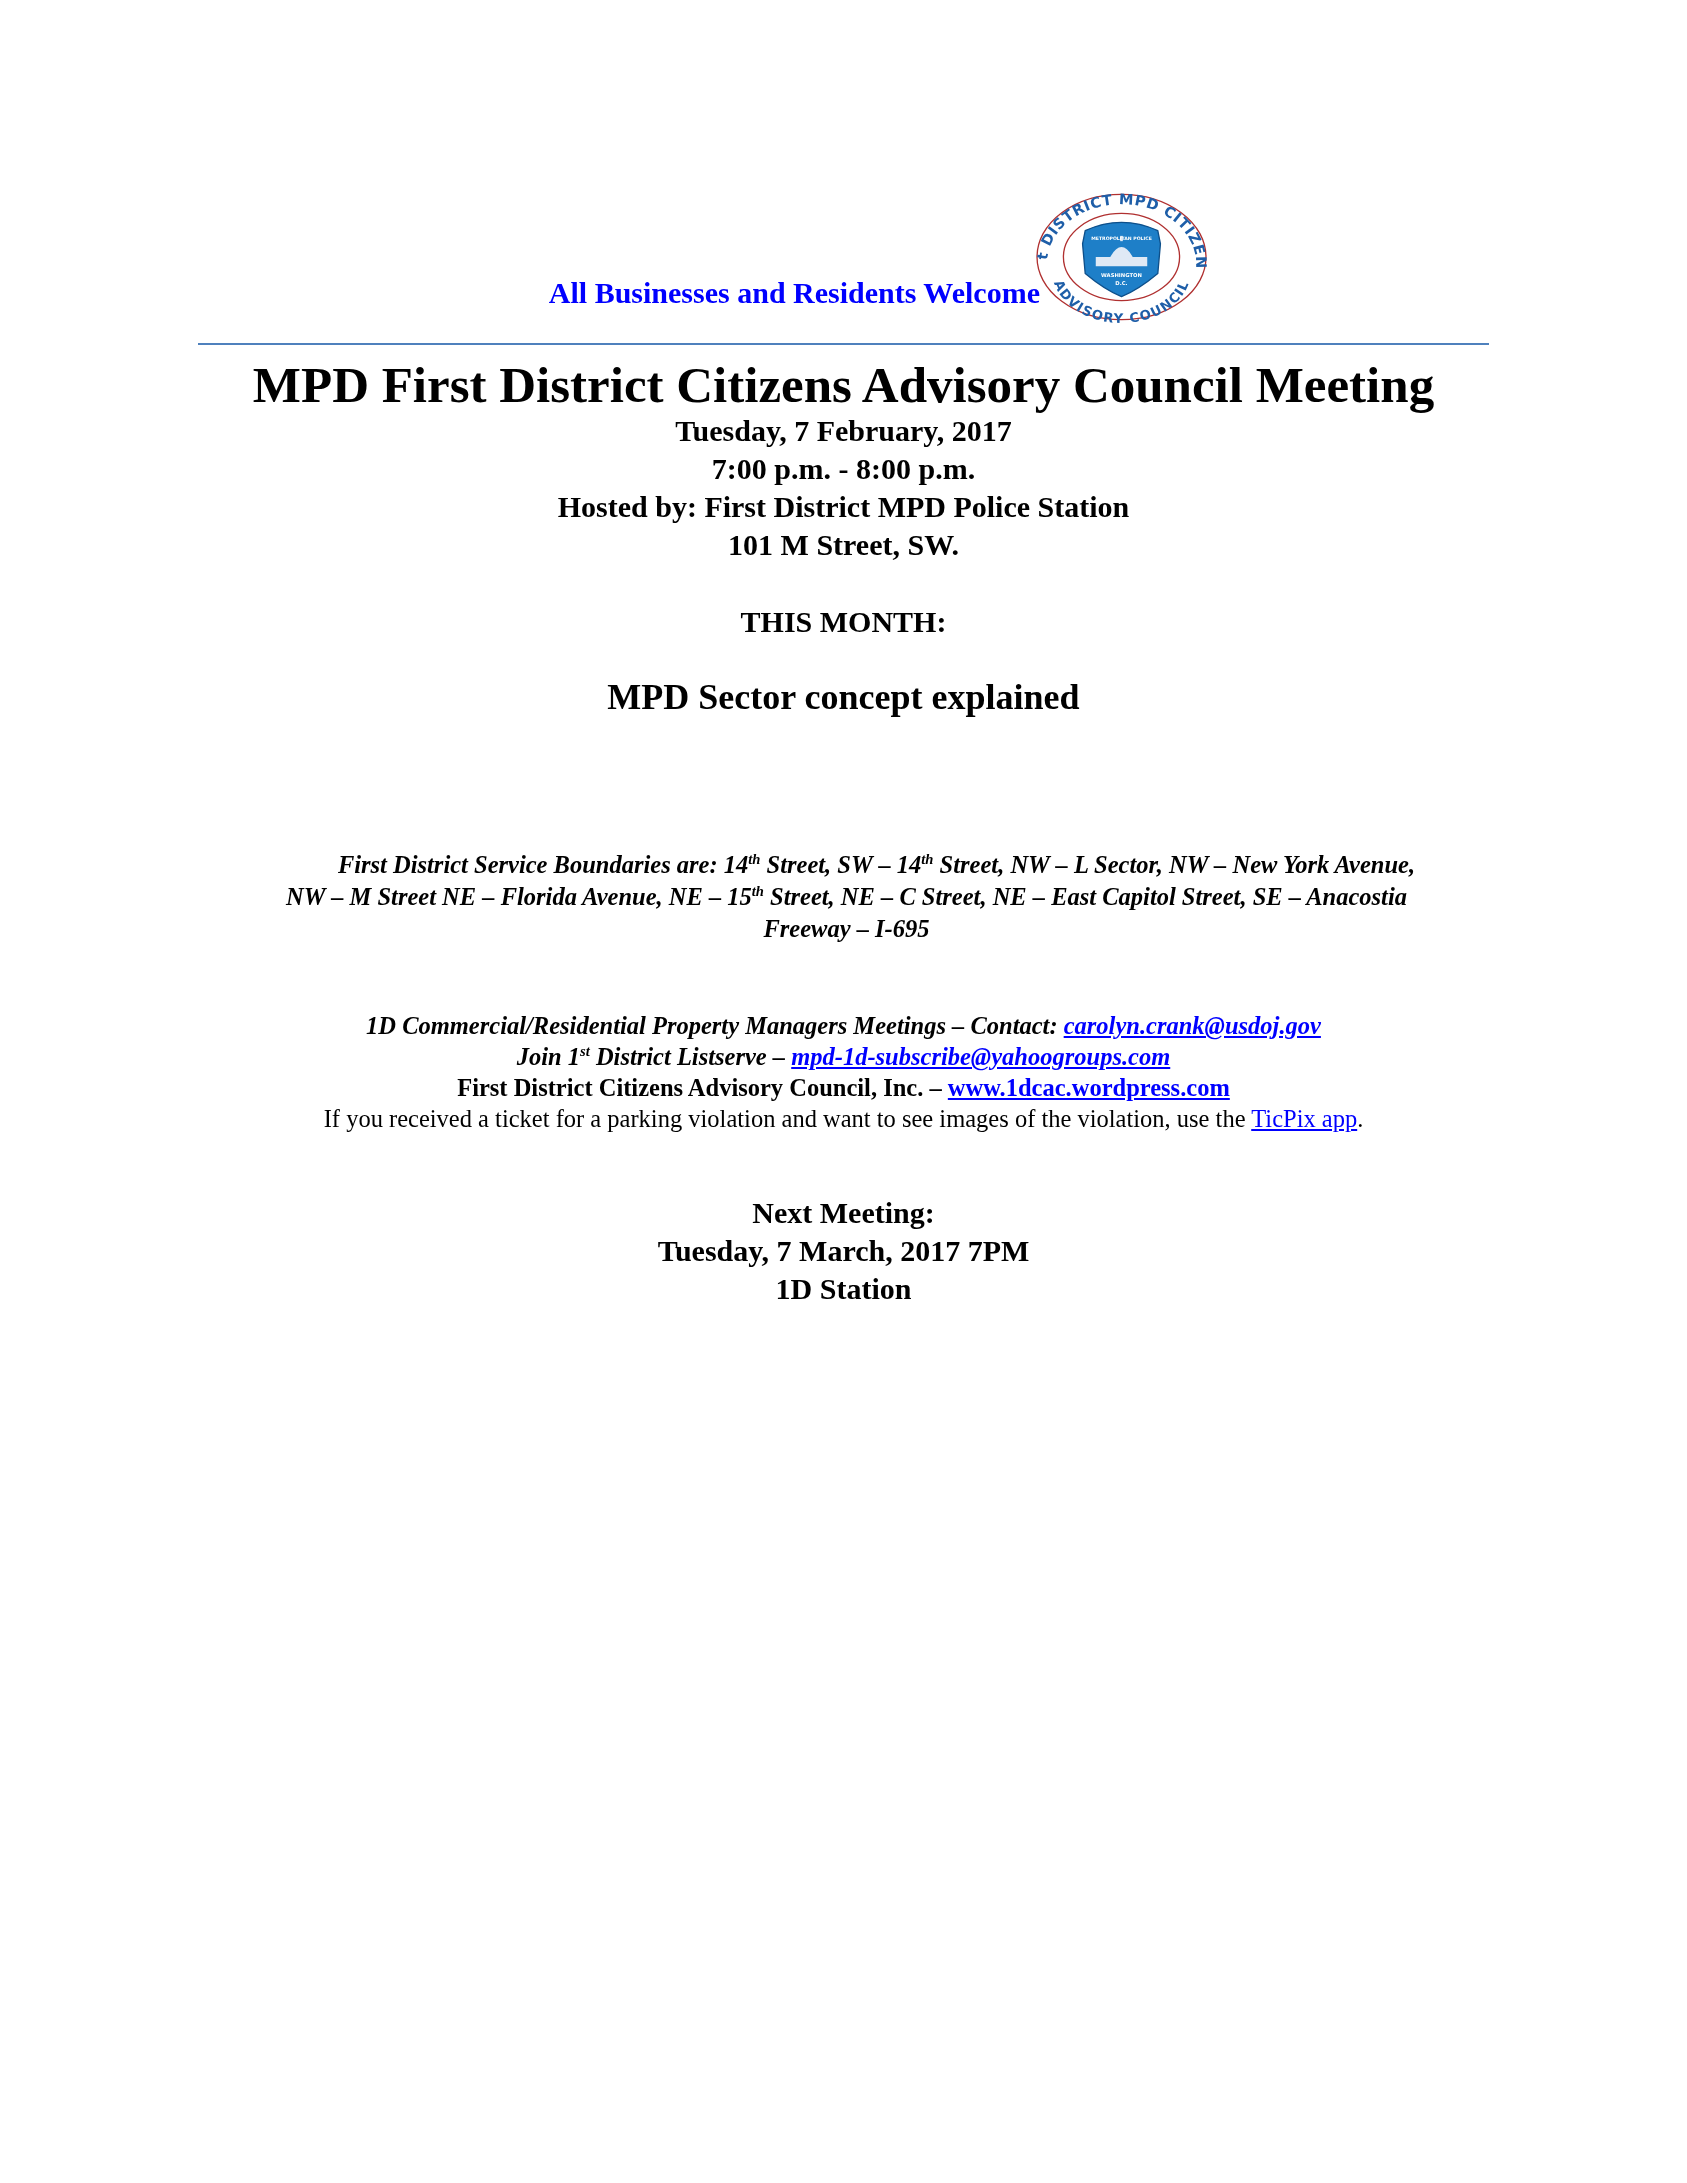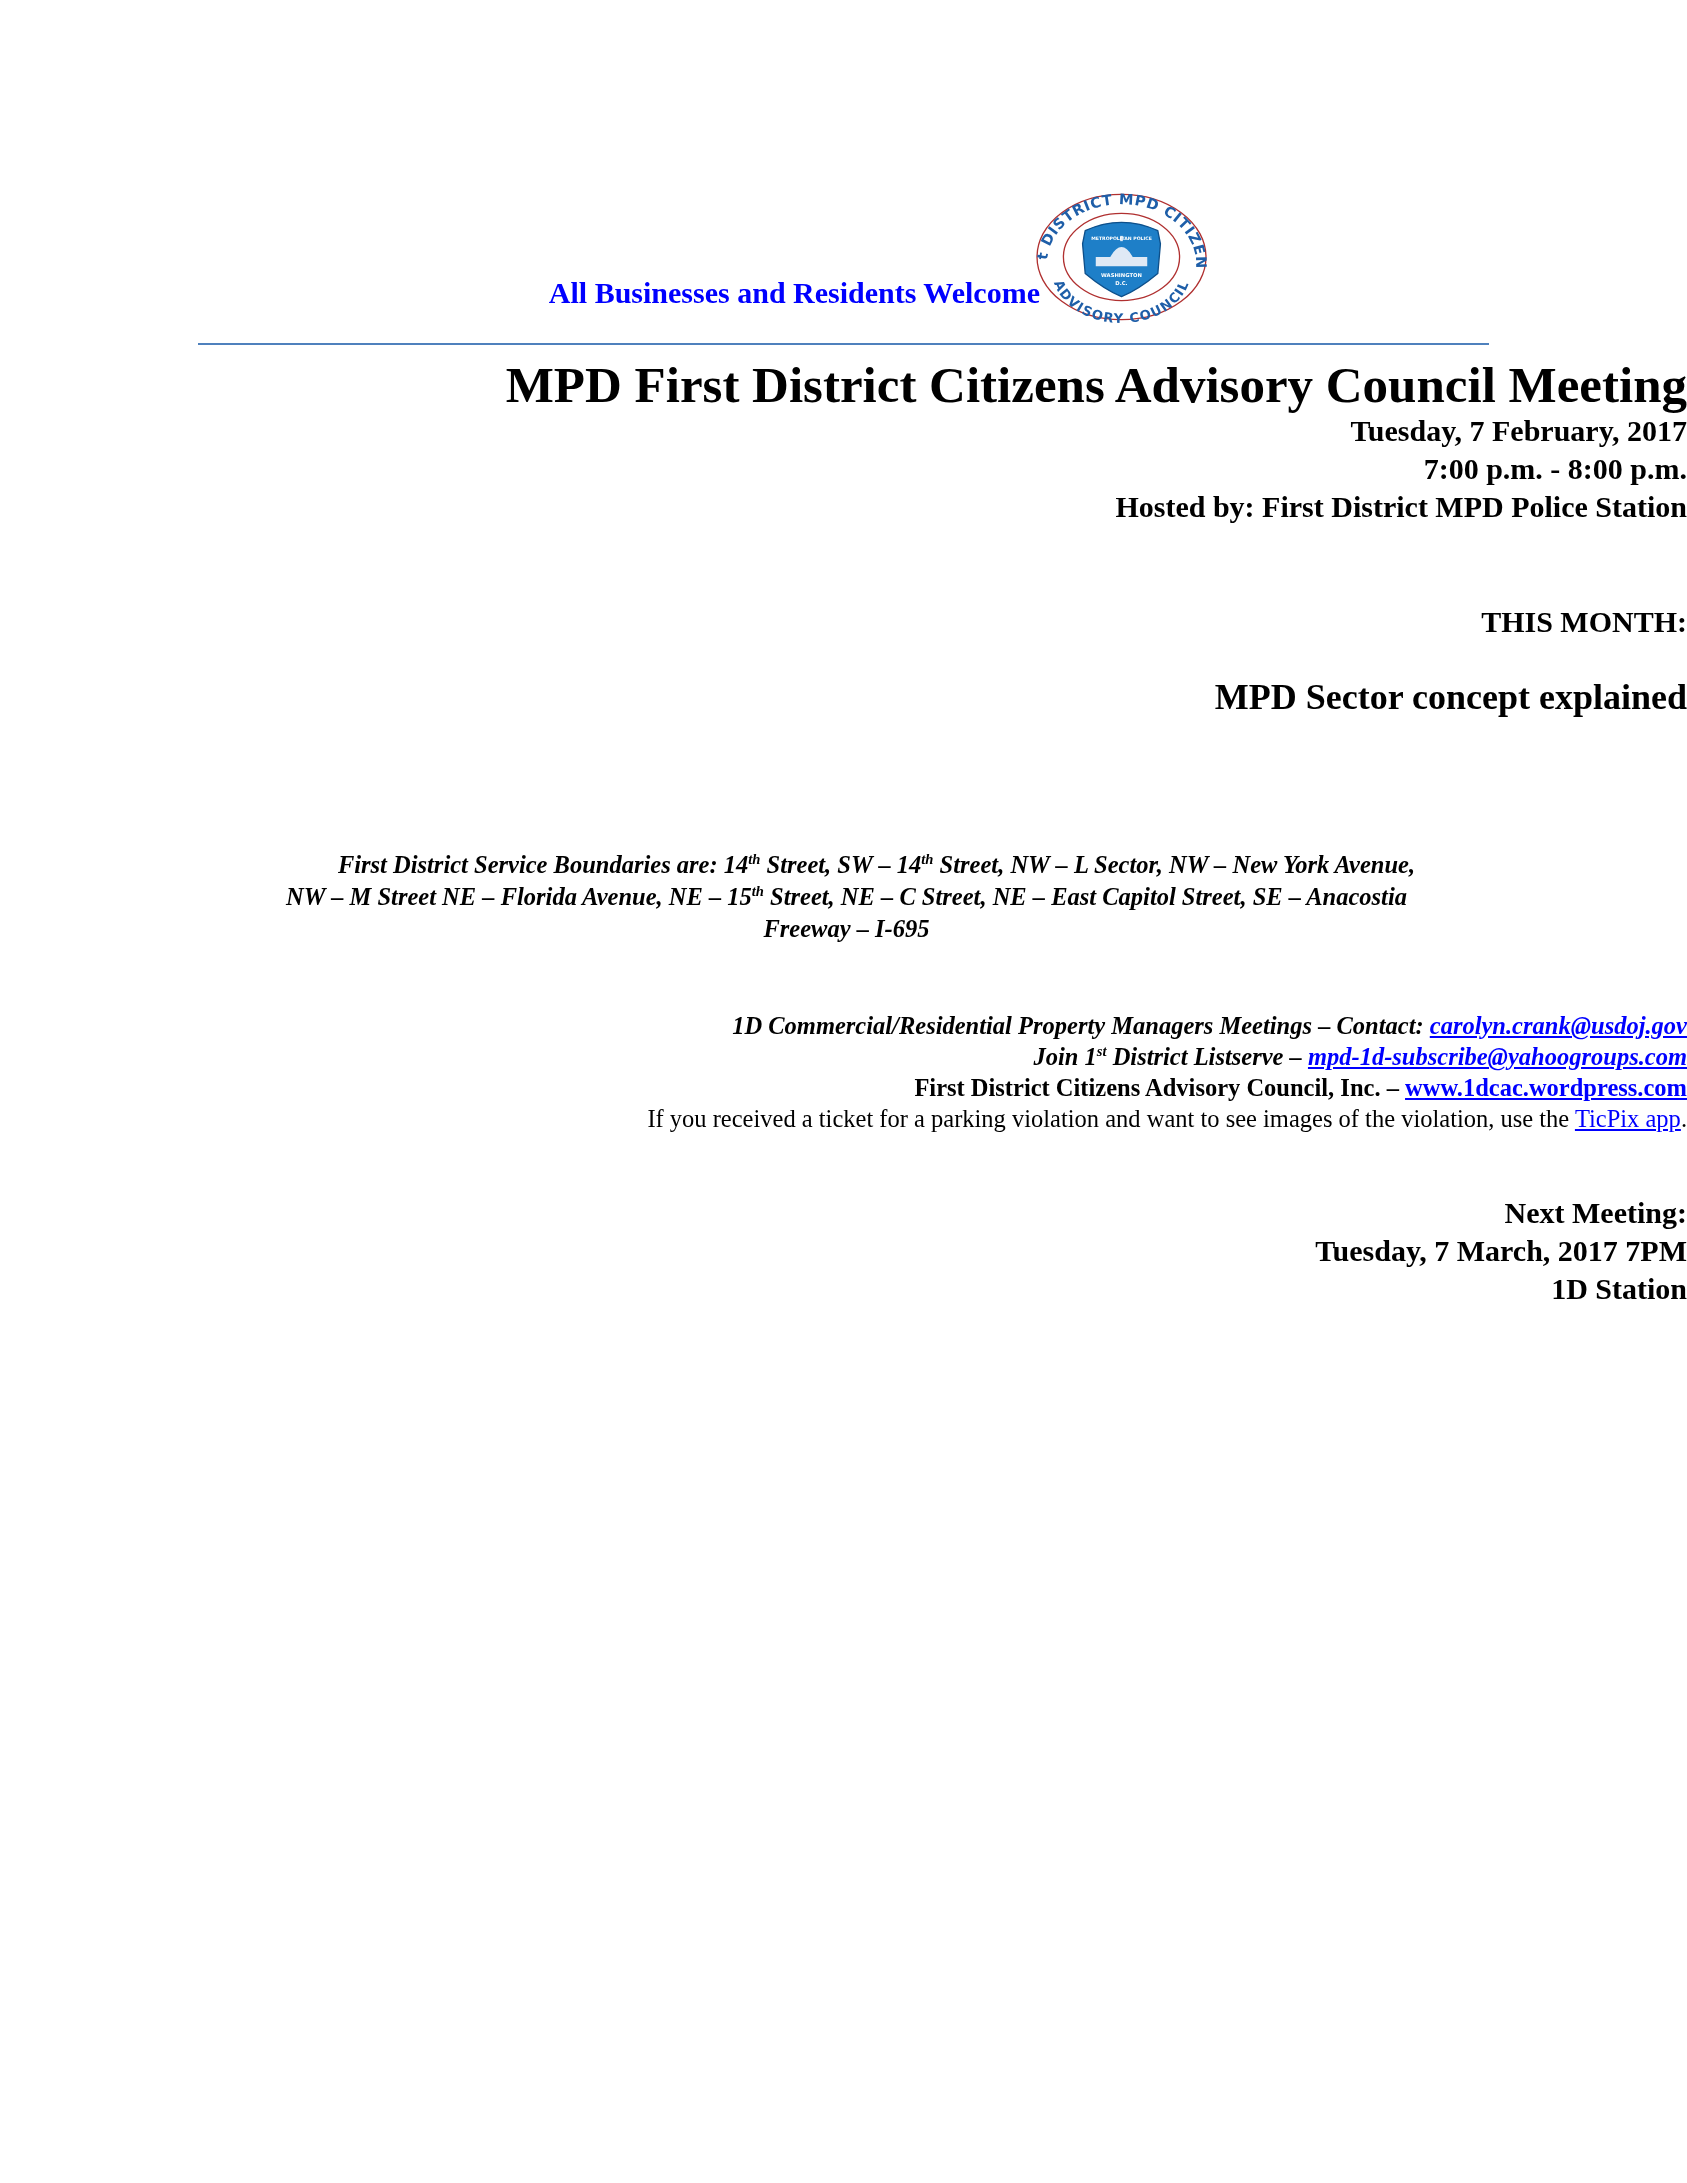--- a/index.html
+++ b/index.html
@@ -41,21 +41,21 @@
       top: 343px;
       width: 1291px;
       height: 2px;
       background: #4f81bd;
     }
 
     
     .center {
       left: 0;
       width: 1687px;
-      text-align: right;
+      text-align: center;
       white-space: nowrap;
     }
     .title {
       top: 355px;
       font-size: 51px;
       font-weight: bold;
       line-height: 60px;
     }
     .event-info {
       top: 412px;
@@ -144,20 +144,21 @@
 </div>
 
 <div class="abs rule"></div>
 
 <div class="abs center title">MPD First District Citizens Advisory Council Meeting</div>
 
 <div class="abs center event-info">
   <span class="line">Tuesday, 7 February, 2017</span>
   <span class="line">7:00 p.m. - 8:00 p.m.</span>
   <span class="line">Hosted by: First District MPD Police Station</span>
+  <span class="line">101 M Street, SW.</span>
 </div>
 
 <div class="abs center this-month">THIS MONTH:</div>
 
 <div class="abs center agenda">
   <span class="line">MPD Sector concept explained</span>
 </div>
 
 <div class="abs boundaries">
   <span class="indent"></span><span>First District Service Boundaries are: 14</span><sup>th</sup><span> Street, SW – 14</span><sup>th</sup><span> Street, NW – L Sector, NW – New York Avenue,</span><br>

